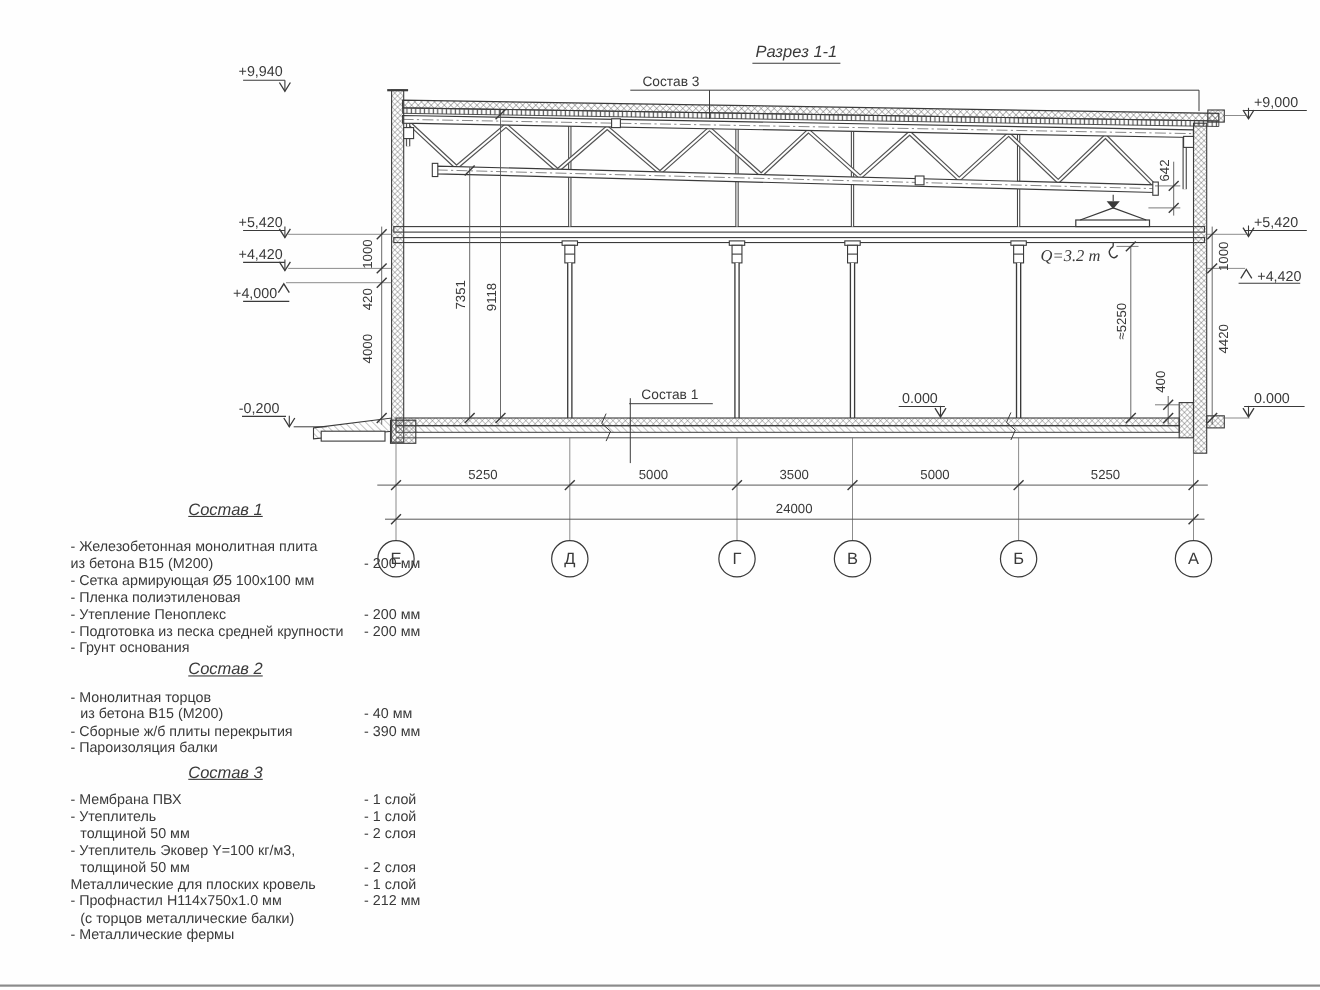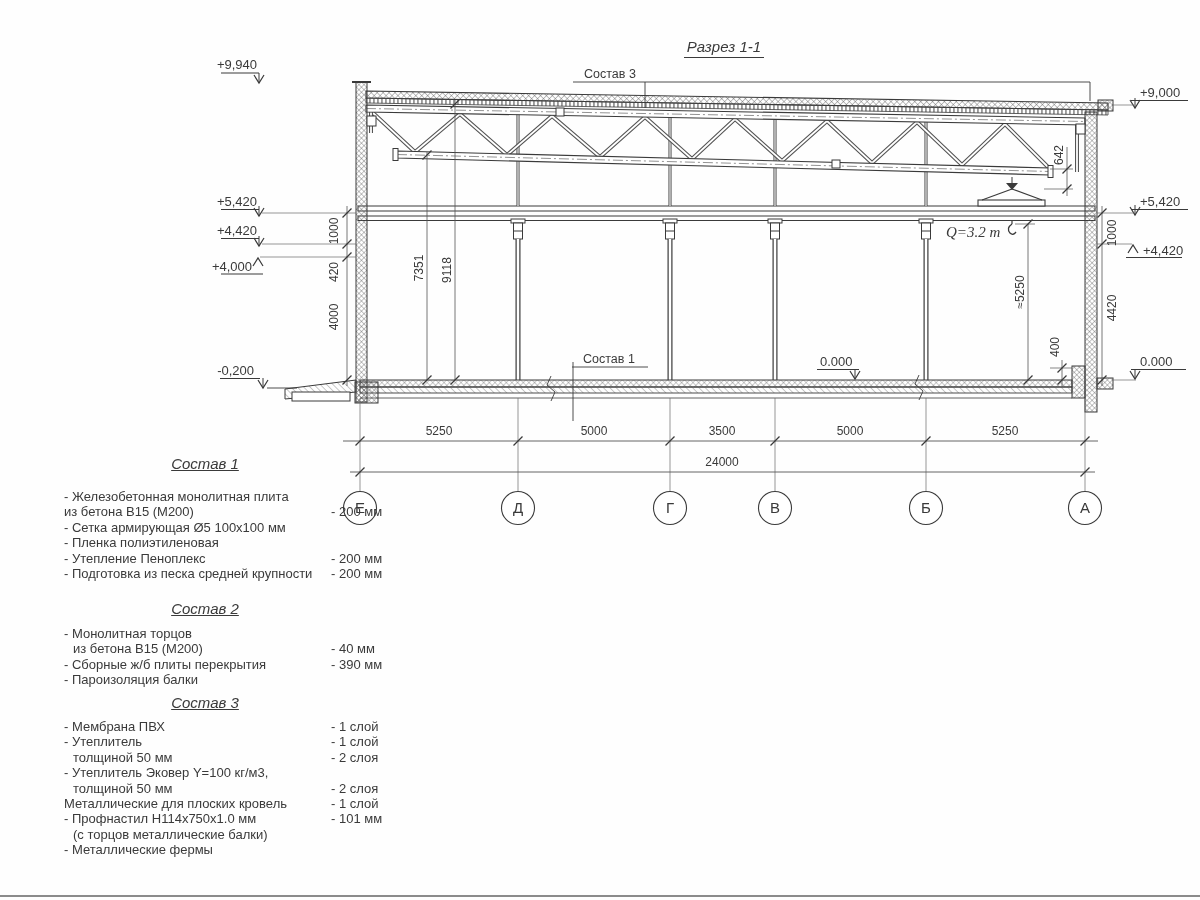--- a/index.html
+++ b/index.html
@@ -337,20 +337,21 @@
 
 <div class="comp" style="top:455px">
   <div class="chead">Состав 1</div>
   <div class="citems" style="top:34px">
     <div class="crow"><span class="ct">- Железобетонная  монолитная плита</span><span class="cv"></span></div>
     <div class="crow"><span class="ct">из бетона  В15 (М200)</span><span class="cv">- 200 мм</span></div>
     <div class="crow"><span class="ct">- Сетка армирующая Ø5 100х100 мм</span><span class="cv"></span></div>
     <div class="crow"><span class="ct">- Пленка полиэтиленовая</span><span class="cv"></span></div>
     <div class="crow"><span class="ct">- Утепление Пеноплекс</span><span class="cv">- 200 мм</span></div>
     <div class="crow"><span class="ct">- Подготовка из песка средней  крупности</span><span class="cv">- 200 мм</span></div>
+    <div class="crow"><span class="ct">- Грунт основания</span><span class="cv"></span></div>
   </div>
 </div>
 
 <div class="comp" style="top:600px">
   <div class="chead">Состав 2</div>
   <div class="citems" style="top:26px">
     <div class="crow"><span class="ct">- Монолитная торцов</span><span class="cv"></span></div>
     <div class="crow ind"><span class="ct">из бетона В15 (М200)</span><span class="cv">- 40 мм</span></div>
     <div class="crow"><span class="ct">- Сборные ж/б плиты перекрытия</span><span class="cv">- 390 мм</span></div>
     <div class="crow"><span class="ct">- Пароизоляция балки</span><span class="cv"></span></div>
@@ -359,21 +360,21 @@
 
 <div class="comp" style="top:694px">
   <div class="chead">Состав 3</div>
   <div class="citems" style="top:25px">
     <div class="crow"><span class="ct">- Мембрана ПВХ</span><span class="cv">- 1 слой</span></div>
     <div class="crow"><span class="ct">- Утеплитель</span><span class="cv">- 1 слой</span></div>
     <div class="crow ind"><span class="ct">толщиной 50 мм</span><span class="cv">- 2 слоя</span></div>
     <div class="crow"><span class="ct">- Утеплитель Эковер Y=100 кг/м3,</span><span class="cv"></span></div>
     <div class="crow ind"><span class="ct">толщиной 50 мм</span><span class="cv">- 2 слоя</span></div>
     <div class="crow"><span class="ct">Металлические для плоских кровель</span><span class="cv">- 1 слой</span></div>
-    <div class="crow"><span class="ct">- Профнастил Н114х750х1.0 мм</span><span class="cv">- 101 мм</span></div>
+    <div class="crow"><span class="ct">- Профнастил Н114х750х1.0 мм</span><span class="cv">- 212 мм</span></div>
     <div class="crow ind"><span class="ct">(с торцов металлические балки)</span><span class="cv"></span></div>
     <div class="crow"><span class="ct">- Металлические фермы</span><span class="cv"></span></div>
   </div>
 </div>
 
 <div class="bottom-line"></div>
 
 
 
 

